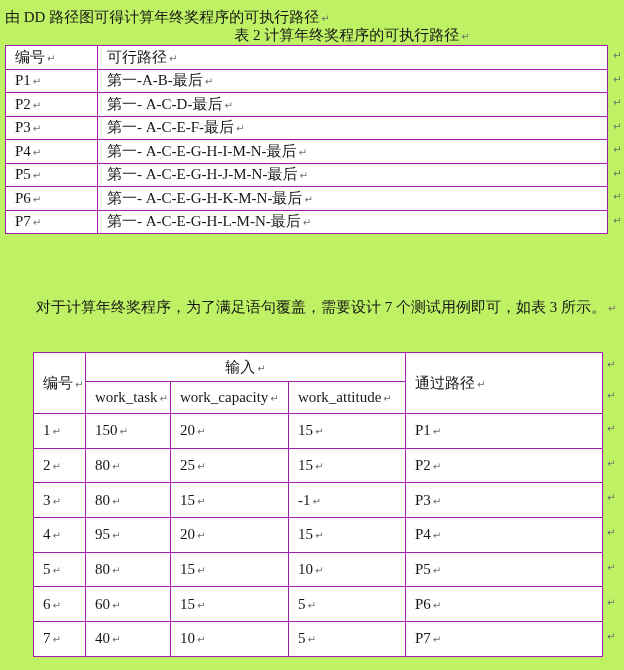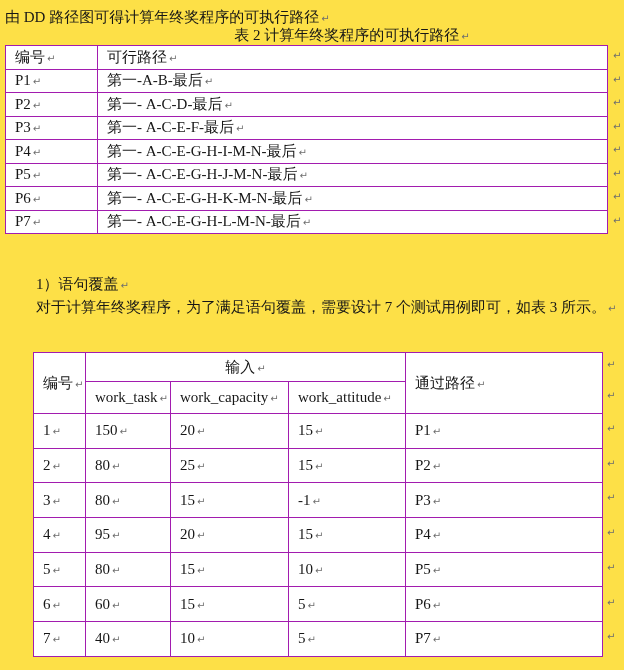--- a/index.html
+++ b/index.html
@@ -1,21 +1,21 @@
 <!DOCTYPE html>
 <html><head>
 <meta charset="utf-8">
 <style>
   * { box-sizing: border-box; }
   html, body { margin: 0; padding: 0; background: #ffffff; }
   .page {
     position: relative;
     width: 624px;
     height: 670px;
-    background: #fde047;
+    background: #bef264;
     overflow: hidden;
     font-family: "Liberation Serif", "DejaVu Serif", serif;
     color: #161616;
     font-size: 15px;
   }
   .textline {
     position: absolute;
     white-space: nowrap;
     line-height: 21px;
   }
@@ -115,23 +115,20 @@
           <td><span>P6</span><span class="pmark">↵</span></td>
           <td><span>第一- A-C-E-G-H-K-M-N-最后</span><span class="pmark">↵</span></td>
         </tr>
         <tr>
           <td><span>P7</span><span class="pmark">↵</span></td>
           <td><span>第一- A-C-E-G-H-L-M-N-最后</span><span class="pmark">↵</span></td>
         </tr>
       </tbody>
   </table>
 
-  <div class="textline indent" style="left:5px; top:274px;">
-    <span>1）语句覆盖</span><span class="pmark">↵</span>
-  </div>
   <div class="textline indent" style="left:5px; top:297px;">
     <span>对于计算年终奖程序，为了满足语句覆盖，需要设计 7 个测试用例即可，如表 3 所示。</span><span class="pmark">↵</span>
   </div>
 
 
   <table id="table3">
     <colgroup>
       <col style="width:52px">
         <col style="width:85px">
         <col style="width:118px">

